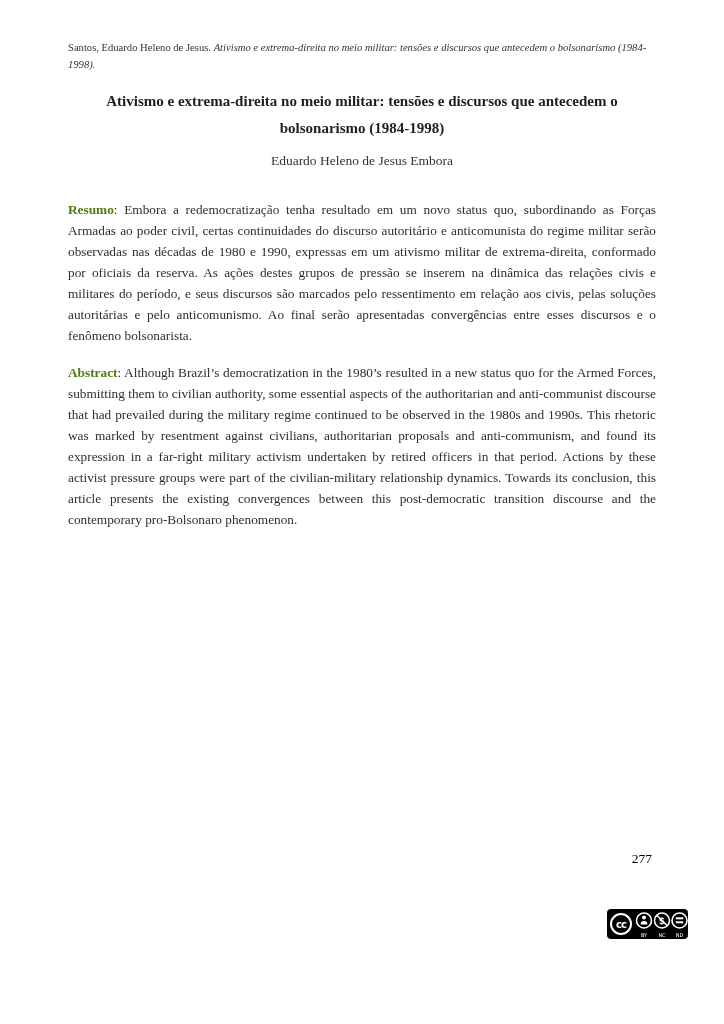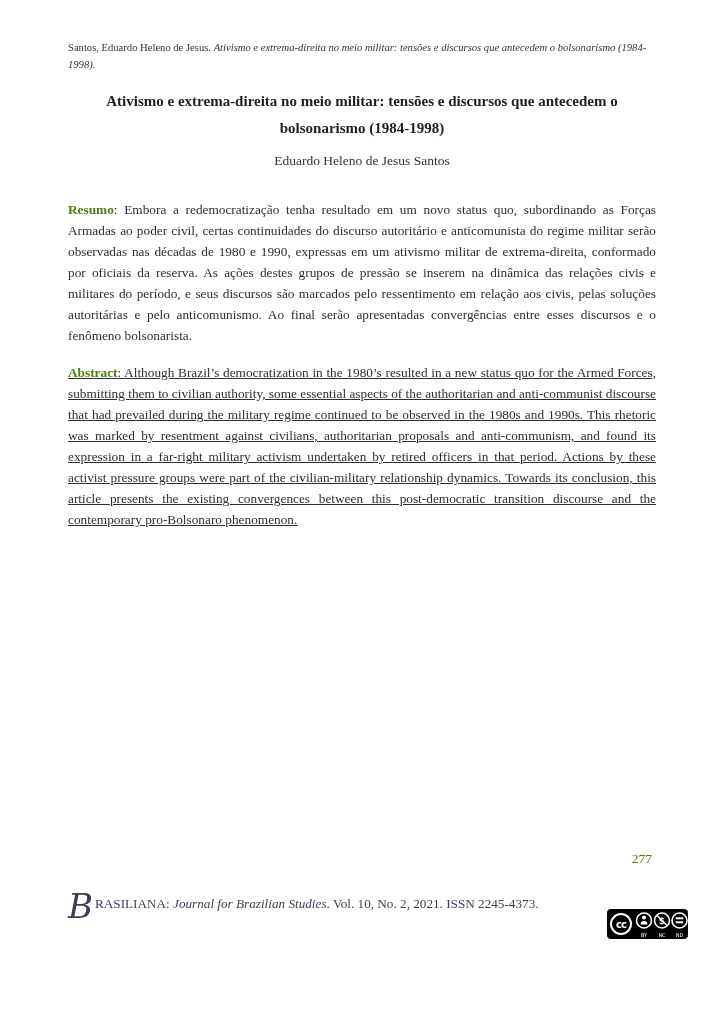--- a/index.html
+++ b/index.html
@@ -51,21 +51,21 @@
     color: #2e2e2e;
   }
   .para.abstract { margin-top: 16px; }
   .para .lead { font-weight: bold; color: #4d7c0f; }
   .para .it { }
   .page-number {
     position: absolute;
     top: 851px;
     right: 72px;
     font-size: 13.5px;
-    color: #4d7c0f;
+    color: #000000;
   }
   .footer {
     position: absolute;
     top: 889px;
     left: 68px;
     color: #3d3d56;
     white-space: nowrap;
   }
   .footer .logo-b {
     font-size: 34px;
@@ -95,37 +95,34 @@
 <div class="page">
 
   <div class="content">
 
     <div class="citation">
       <span>Santos, Eduardo Heleno de Jesus. </span><span class="cit-title">Ativismo e extrema-direita no meio militar: tensões e discursos que antecedem o bolsonarismo (1984-1998).</span>
     </div>
 
     <h1 class="article-title" style="margin-bottom:0;">Ativismo e extrema-direita no meio militar: tensões e discursos que antecedem o bolsonarismo (1984-1998)</h1>
 
-    <div class="article-author">Eduardo Heleno de Jesus Santos</div>
+    <div class="article-author">Eduardo Heleno de Jesus Embora</div>
 
     <p class="para resumo" style="margin-bottom:0;">
       <span class="lead">Resumo</span><span>: Embora a redemocratização tenha resultado em um novo </span><span class="it">status quo,</span><span> subordinando as Forças Armadas ao poder civil, certas continuidades do discurso autoritário e anticomunista do regime militar serão observadas nas décadas de 1980 e 1990, expressas em um ativismo militar de extrema-direita, conformado por oficiais da reserva. As ações destes grupos de pressão se inserem na dinâmica das relações civis e militares do período, e seus discursos são marcados pelo ressentimento em relação aos civis, pelas soluções autoritárias e pelo anticomunismo. Ao final serão apresentadas convergências entre esses discursos e o fenômeno bolsonarista.</span>
     </p>
 
-    <p class="para abstract" style="margin-bottom:0;text-decoration:underline;">
+    <p class="para abstract" style="margin-bottom:0;">
       <span class="lead">Abstract</span><span>: Although Brazil’s democratization in the 1980’s resulted in a new status quo for the Armed Forces, submitting them to civilian authority, some essential aspects of the authoritarian and anti-communist discourse that had prevailed during the military regime continued to be observed in the 1980s and 1990s. This rhetoric was marked by resentment against civilians, authoritarian proposals and anti-communism, and found its expression in a far-right military activism undertaken by retired officers in that period. Actions by these activist pressure groups were part of the civilian-military relationship dynamics. Towards its conclusion, this article presents the existing convergences between this post-democratic transition discourse and the contemporary pro-Bolsonaro phenomenon.</span>
     </p>
 
   </div>
 
   <div class="page-number">277</div>
 
-  <div class="footer">
-    <span class="logo-b">B</span><span class="journal-line"><span>RASILIANA: </span><span class="journal-name">Journal for Brazilian Studies</span><span>. Vol. 10, No. 2, 2021. ISSN 2245-4373.</span></span>
-  </div>
 
   <svg class="cc-badge" viewBox="0 0 81 30" xmlns="http://www.w3.org/2000/svg">
     <rect x="0.5" y="0.5" width="80" height="29" rx="3" fill="#000000" stroke="#000000"></rect>
 
     <g>
       <circle cx="14" cy="15" r="10" fill="none" stroke="#ffffff" stroke-width="2"></circle>
       <text x="14" y="18.5" font-size="10" font-weight="bold" fill="#ffffff" text-anchor="middle" letter-spacing="-1" font-family="'DejaVu Sans', sans-serif">cc</text>
     </g>
 
     <g>

